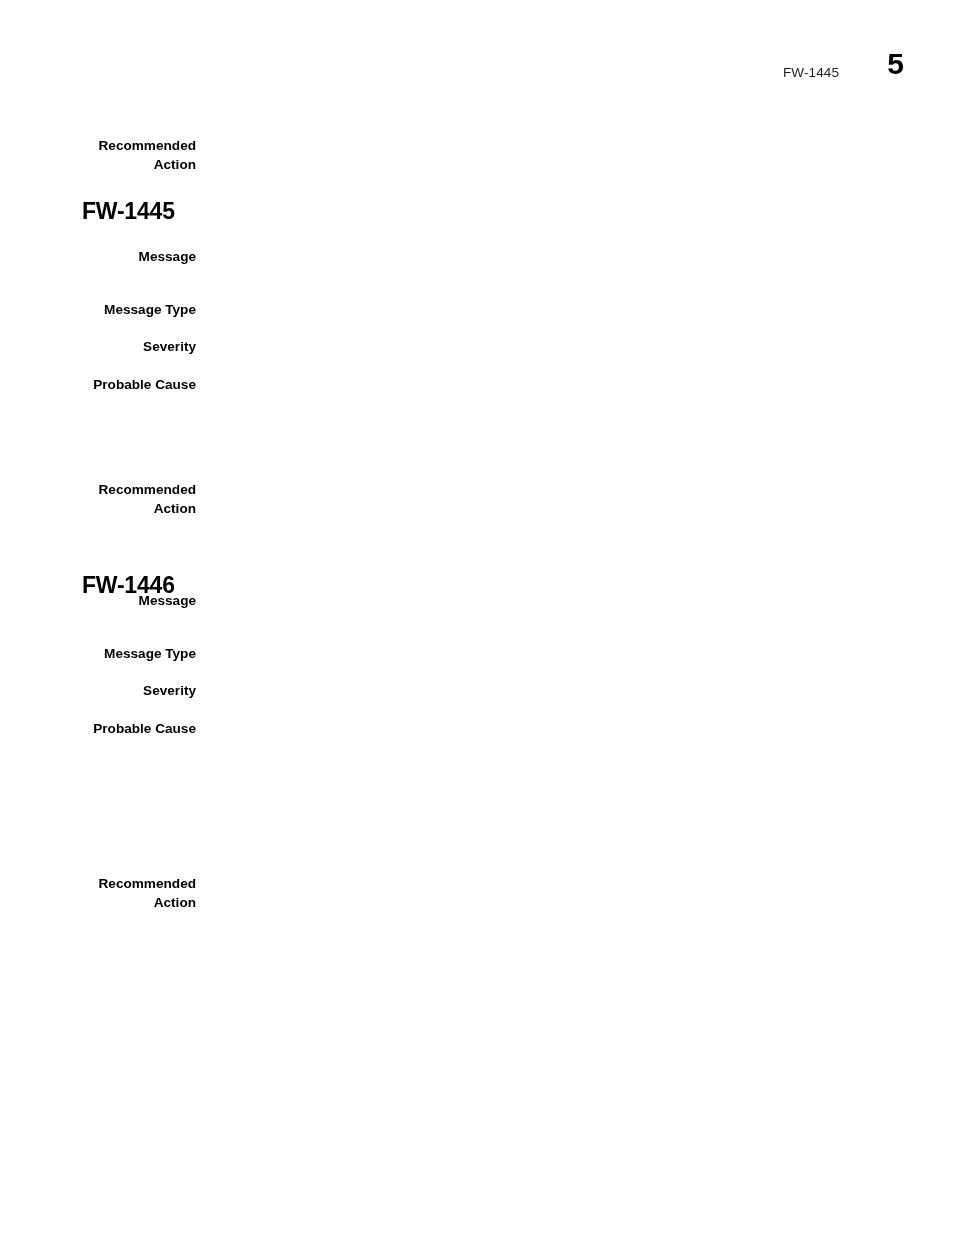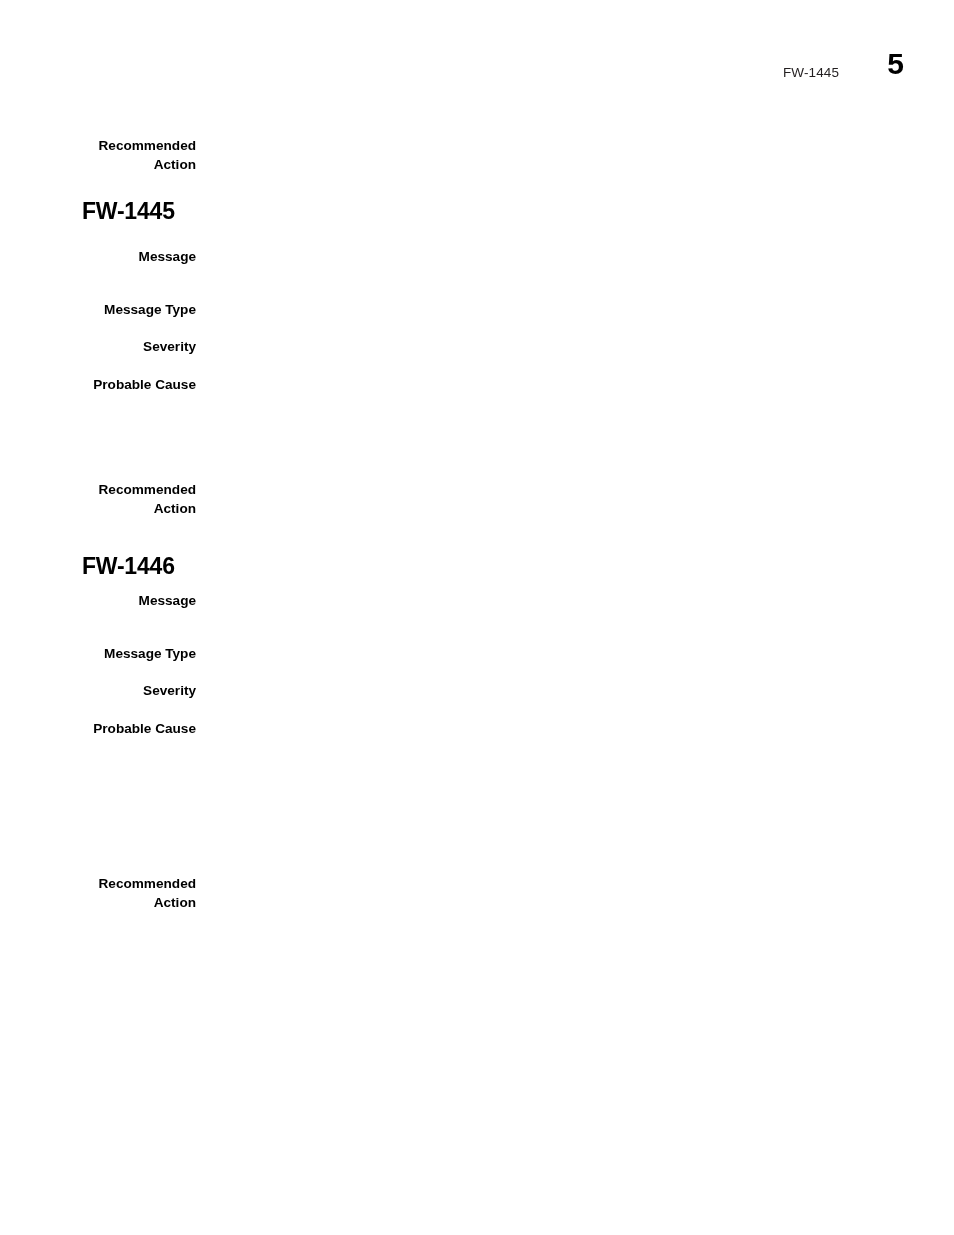--- a/index.html
+++ b/index.html
@@ -140,21 +140,21 @@
       <div class="field-label">Probable Cause</div>
       <div class="field-value"></div>
     </div>
 
     <div class="field-row" style="top: 480px;">
       <div class="field-label">Recommended
 Action</div>
       <div class="field-value"></div>
     </div>
 
-    <div class="section-heading" style="top: 553px;">FW-1446</div>
+    <div class="section-heading" style="top: 572px;">FW-1446</div>
 
     <div class="field-row" style="top: 591px;">
       <div class="field-label">Message</div>
       <div class="field-value"></div>
     </div>
 
     <div class="field-row" style="top: 644px;">
       <div class="field-label">Message Type</div>
       <div class="field-value"></div>
     </div>

